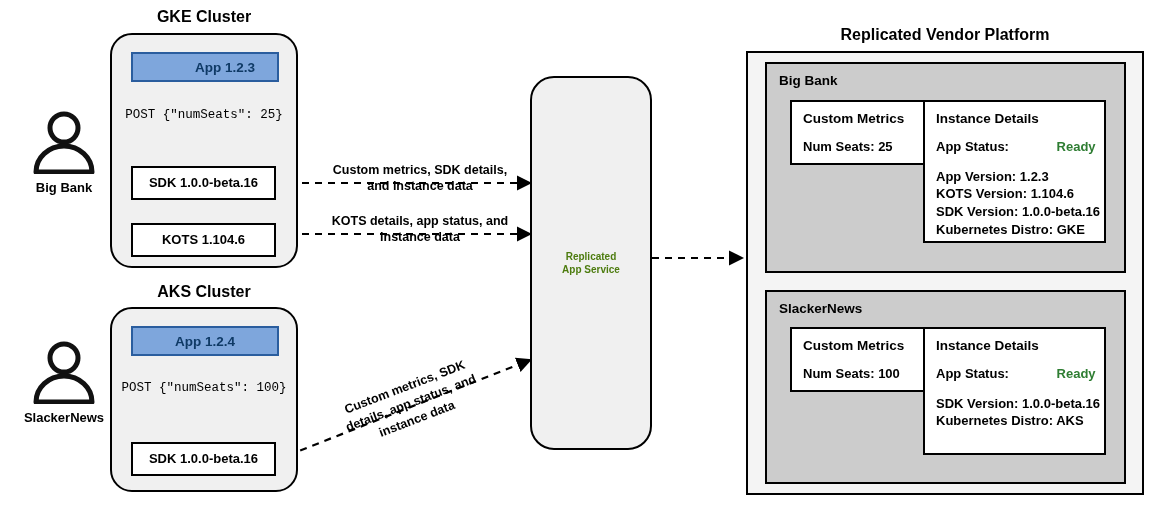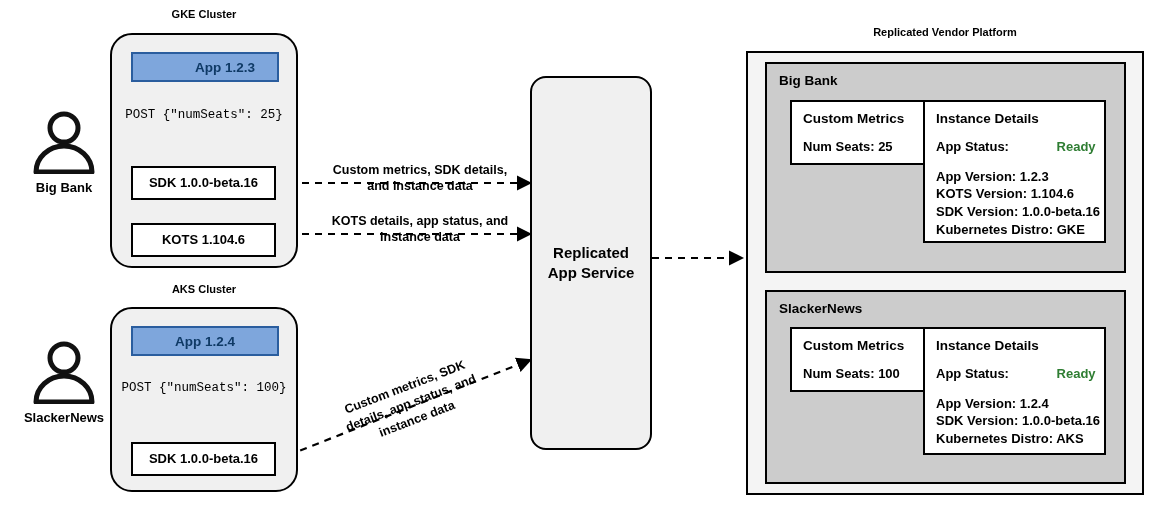--- a/index.html
+++ b/index.html
@@ -23,21 +23,21 @@
   
   .lbl-bold {
     font-weight: bold;
     font-size: 13px;
     color: #000;
     line-height: 1.25;
     text-align: center;
   }
   .title {
     font-weight: bold;
-    font-size: 11px;
+    font-size: 16px;
     color: #000;
     text-align: center;
   }
   .mono {
     font-family: "Liberation Mono", "DejaVu Sans Mono", monospace;
     font-size: 12.5px;
     color: #000;
     text-align: center;
     letter-spacing: 0px;
   }
@@ -65,28 +65,28 @@
     justify-content: center;
     color: #0f3a66;
     font-weight: bold;
     font-size: 13.5px;
   }
 
   
   .service {
     background: #f0f0f0;
     border: 2.2px solid #000;
-    border-radius: 16px;
+    border-radius: 24px;
     display: flex;
     align-items: center;
     justify-content: center;
     text-align: center;
     font-weight: bold;
-    font-size: 15px;
-    color: #000000;
+    font-size: 10px;
+    color: #4d7c0f;
     line-height: 1.35;
   }
 
   
   .platform-outer {
     background: #f4f4f4;
     border: 2.4px solid #000;
   }
   .tenant {
     background: #cccccc;
@@ -272,18 +272,17 @@
     <div class="row">Num Seats: 100</div>
   </div>
 
   <div class="abs panel" style="left:923px; top:327px; width:183px; height:128px;">
     <h4>Instance Details</h4>
     <div class="row">
       <span>App Status:</span>
       <span class="ready">Ready</span>
     </div>
     <div class="gap"></div>
-    <div class="row">App Version: 1.2.4</div>
     <div class="row">SDK Version: 1.0.0-beta.16</div>
     <div class="row">Kubernetes Distro: AKS</div>
   </div>
 
 </div>
 
 </body></html>

